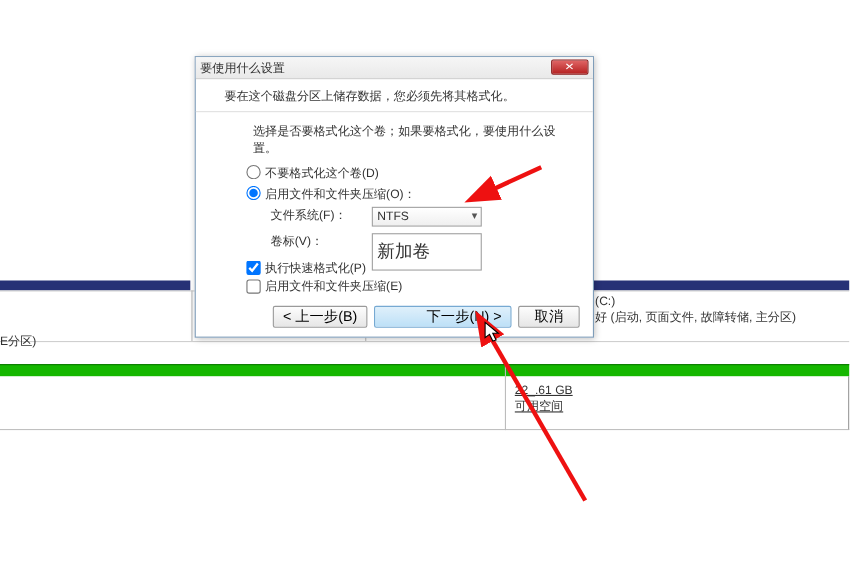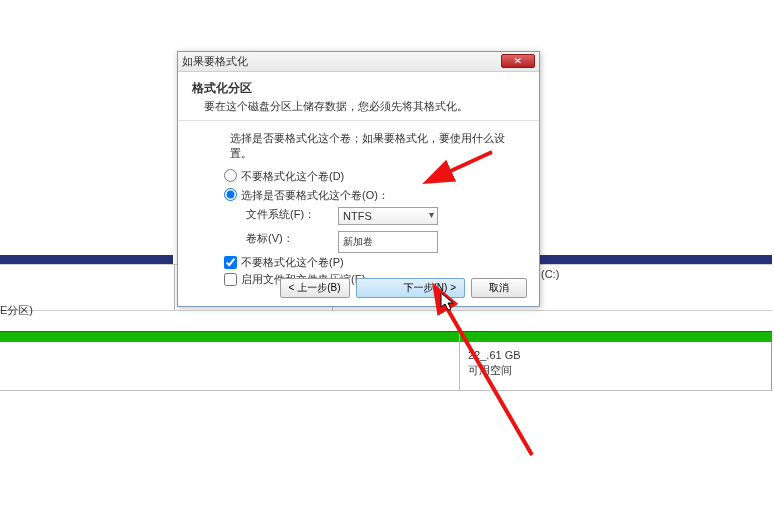--- a/index.html
+++ b/index.html
@@ -7,21 +7,21 @@
 
 
 .bgpanel { position: absolute; }
 .blue-strip { background: #273176; height: 9px; }
 .blue-strip.a { left: 0; top: 255px; width: 173px; }
 .blue-strip.b { left: 178px; top: 255px; width: 153px; }
 .blue-strip.c { left: 336px; top: 255px; width: 436px; }
 .partinfo1 { left: 0; top: 303px; font-size: 11px; color: #333; }
 .partinfo2 { left: 541px; top: 267px; font-size: 11px; color: #333; line-height: 15px; }
 .green-strip { position: absolute; left: 0; top: 331px; height: 11px; width: 772px; background: #15b700; border-top: 1px solid #0a7a00; }
-.green-panel { position: absolute; left: 460px; top: 342px; width: 312px; height: 49px; border-right: 1px solid #999; border-bottom: 1px solid #c0c0c0; padding: 6px 8px; font-size: 11px; color: #333; line-height: 15px; }
+.green-panel { position: absolute; left: 460px; top: 342px; width: 312px; height: 49px; border-right: 1px solid #999; border-bottom: 1px solid #c0c0c0; padding: 6px 8px; font-size: 11px; color: #333; line-height: 15px; text-decoration: underline; }
 .green-panel-left { position: absolute; left: 0; top: 342px; width: 460px; height: 49px; border-bottom: 1px solid #c0c0c0; }
 .sep-v { position: absolute; background: #bcbcbc; width: 1px; }
 .hline { position: absolute; left: 0; right: 2px; height: 1px; background: #cfcfcf; }
 
 
 .dialog { position: absolute; left: 177px; top: 51px; width: 363px; height: 256px; background: #fff; border: 1px solid #7f9db9; box-shadow: 1px 1px 6px rgba(0,0,0,.25); }
 .titlebar { position: relative; height: 20px; background: linear-gradient(#f6f6f6,#e9e9e9); border-bottom: 1px solid #cfcfcf; display: flex; align-items: center; padding: 0 4px; font-size: 11px; color: #333; }
 .closebtn { position: absolute; right: 4px; top: 2px; width: 34px; height: 14px; background: linear-gradient(#e06666,#b62222); border: 1px solid #8a1a1a; border-radius: 2px; display: flex; align-items: center; justify-content: center; color: #fff; font-size: 9px; line-height: 1; cursor: pointer; }
 .closebtn span { transform: scaleX(1.2); }
 
@@ -32,96 +32,96 @@
 
 .instr { margin: 10px 0 8px 38px; font-size: 11px; }
 .radio-row { margin: 4px 0 4px 32px; display: flex; align-items: flex-start; gap: 4px; }
 .radio-row input { margin: 0; }
 
 .form-rows { margin-left: 54px; }
 .form-row { display: flex; height: 20px; margin-bottom: 4px; }
 .form-label { width: 92px; font-size: 11px; }
 .select { width: 100px; height: 18px; border: 1px solid #a0a0a0; background: linear-gradient(#fff,#efefef); font-size: 11px; padding: 0 16px 0 4px; position: relative; display: flex; align-items: center; }
 .select::after { content: "▾"; position: absolute; right: 3px; top: 1px; font-size: 10px; color: #555; }
-.textin { width: 100px; height: 22px; border: 1px solid #a0a0a0; background: #fff; padding: 4px 4px; font-size: 10px; display: flex; align-items: center; }
+.textin { width: 100px; height: 22px; border: 1px solid #a0a0a0; background: #fff; padding: 16px 4px; font-size: 16px; display: flex; align-items: center; }
 
 .check-row { margin: 2px 0 2px 32px; display: flex; align-items: center; gap: 4px; }
 .check-row input { margin: 0; }
 
 .btnrow { position: absolute; bottom: 8px; right: 12px; display: flex; gap: 6px; }
-.btn { min-width: 56px; height: 20px; padding: 0 8px; border: 1px solid #9a9a9a; background: linear-gradient(#fdfdfd,#e6e6e6); font-size: 10px; display: flex; align-items: center; justify-content: center; cursor: pointer; border-radius: 2px; }
+.btn { min-width: 56px; height: 20px; padding: 0 8px; border: 1px solid #9a9a9a; background: linear-gradient(#fdfdfd,#e6e6e6); font-size: 13px; display: flex; align-items: center; justify-content: center; cursor: pointer; border-radius: 2px; }
 .btn.primary { background: linear-gradient(#dff0fb,#bde0f7); border-color: #76a9d2; padding-left: 47px; }
 
 
 .arrow { position: absolute; pointer-events: none; }
 .arrow svg { overflow: visible; }
 </style>
 </head>
 <body>
 
 <div class="blue-strip a bgpanel"></div>
 <div class="blue-strip b bgpanel"></div>
 <div class="blue-strip c bgpanel"></div>
 <div class="hline" style="top:264px"></div>
 <div class="hline" style="top:310px"></div>
 <div class="sep-v" style="left:174px; top:264px; height:46px"></div>
 <div class="sep-v" style="left:332px; top:264px; height:46px"></div>
 <div class="bgpanel partinfo1">E分区)</div>
 <div class="bgpanel partinfo2">
   <div>(C:)</div>
+  <div>好 (启动, 页面文件, 故障转储, 主分区)</div>
 </div>
 
 <div class="green-strip"></div>
 <div class="green-panel-left"></div>
 <div class="green-panel">
   <div>22_.61 GB</div>
   <div>可用空间</div>
 </div>
 <div class="sep-v" style="left:459px; top:331px; height:60px"></div>
 
 <div class="dialog">
   <div class="titlebar">
-    <span>如果要格式化</span>
+    <span>要使用什么设置</span>
     <div class="closebtn">
       <span>✕</span>
     </div>
   </div>
   <div class="content">
-    <div class="heading">格式化分区</div>
     <div class="subtext">要在这个磁盘分区上储存数据，您必须先将其格式化。</div>
     <div class="divider"></div>
     <div class="instr">选择是否要格式化这个卷；如果要格式化，要使用什么设置。</div>
 
     <label class="radio-row">
       <input type="radio" name="fmt" style="">
       <span>不要格式化这个卷(D)</span>
     </label>
     <label class="radio-row">
       <input type="radio" name="fmt" checked="" style="">
-      <span>选择是否要格式化这个卷(O)：</span>
+      <span>启用文件和文件夹压缩(O)：</span>
     </label>
 
     <div class="form-rows">
       <div class="form-row">
         <div class="form-label">文件系统(F)：</div>
         <div class="select">
             <span>NTFS</span>
           </div>
       </div>
       <div class="form-row">
         <div class="form-label">卷标(V)：</div>
         <div class="textin">
             <span>新加卷</span>
           </div>
       </div>
     </div>
 
     <label class="check-row">
       <input type="checkbox" checked="" style="">
-      <span>不要格式化这个卷(P)</span>
+      <span>执行快速格式化(P)</span>
     </label>
     <label class="check-row">
       <input type="checkbox" style="">
       <span>启用文件和文件夹压缩(E)</span>
     </label>
   </div>
 
   <div class="btnrow">
     <div class="btn">&lt; 上一步(B)</div>
     <div class="btn primary">下一步(N) &gt;</div>

